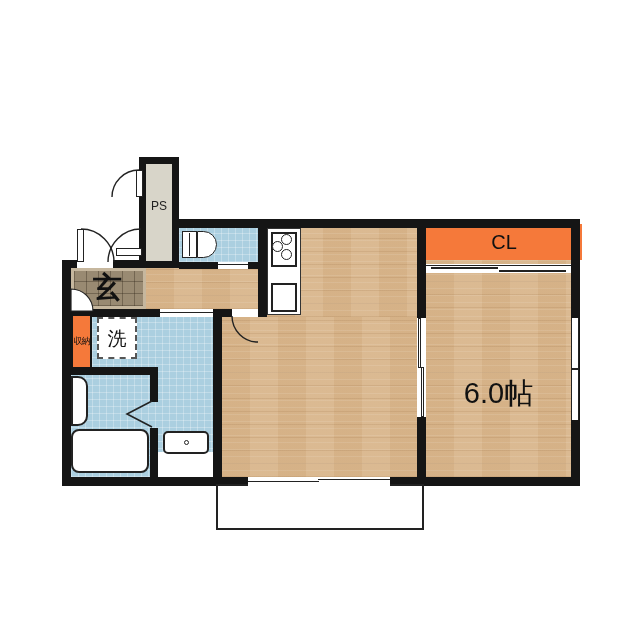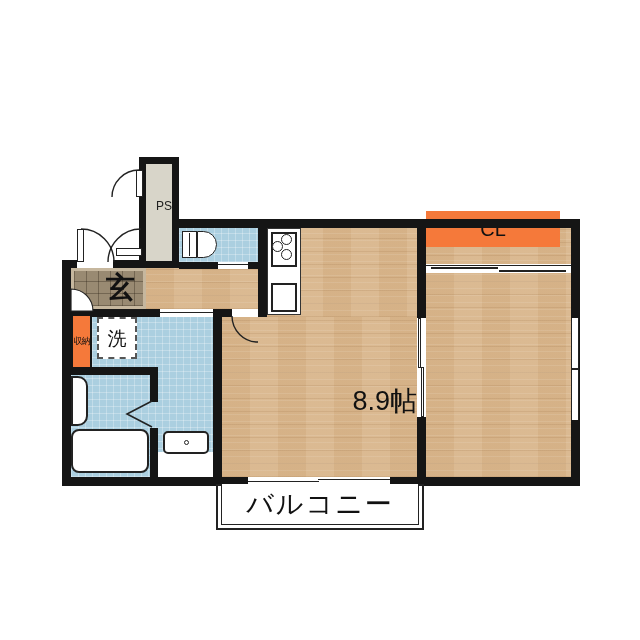--- a/index.html
+++ b/index.html
@@ -4,21 +4,21 @@
 <style>
   html,body{margin:0;padding:0;background:#ffffff;}
   #plan{position:relative;width:640px;height:640px;background:#fff;overflow:hidden;
         font-family:"Liberation Sans","DejaVu Sans",sans-serif;color:#111;}
   .abs{position:absolute;box-sizing:border-box;}
   .floor{z-index:1;}
   .wall{background:#151515;z-index:2;}
   .fix{z-index:3;background:#fff;}
   .gap{z-index:3;background:#fff;}
   .line{background:#222;z-index:4;}
-  .lbl{z-index:6;text-align:right;line-height:1;}
+  .lbl{z-index:6;text-align:center;line-height:1;}
   .wood{background-color:#d9b68c;
     background-image:
       repeating-linear-gradient(0deg, rgba(140,95,50,.14) 0 1px, rgba(255,255,255,0) 1px 13px),
       repeating-linear-gradient(0deg, rgba(255,255,255,.10) 6px 7px, rgba(255,255,255,0) 7px 13px),
       repeating-linear-gradient(90deg, rgba(160,110,60,.06) 0 28px, rgba(255,255,255,.05) 28px 56px);}
   .blue{background-color:#abcfe0;
     background-image:
       repeating-linear-gradient(0deg, rgba(255,255,255,.28) 0 1px, rgba(255,255,255,0) 1px 7px),
       repeating-linear-gradient(90deg, rgba(255,255,255,.28) 0 1px, rgba(255,255,255,0) 1px 7px);}
   .orange{background-color:#f5793a;}
@@ -37,21 +37,21 @@
 
   <div class="abs floor tile" style="left:71px;top:268px;width:75px;height:41px;"></div>
   <div class="abs floor wood" style="left:146px;top:268px;width:112px;height:41px;"></div>
   <div class="abs floor blue" style="left:179px;top:228px;width:79px;height:34px;"></div>
   <div class="abs floor wood" style="left:267px;top:228px;width:150px;height:89px;"></div>
   <div class="abs floor wood" style="left:222px;top:317px;width:195px;height:160px;"></div>
   <div class="abs floor wood" style="left:426px;top:228px;width:145px;height:249px;"></div>
   <div class="abs floor blue" style="left:92px;top:316px;width:121px;height:161px;"></div>
   <div class="abs floor blue" style="left:71px;top:375px;width:79px;height:102px;"></div>
 
-  <div class="abs floor orange cen" style="left:426px;top:211px;width:134px;height:36px;">
+  <div class="abs floor orange cen" style="left:426px;top:224px;width:156px;height:36px;">
     <span class="lbl" style="font-size:20px;">CL</span>
   </div>
   <div class="abs floor orange cen" style="left:71px;top:314px;width:21px;height:55px;border:2px solid #151515;z-index:3;">
     <span class="lbl" style="font-size:9px;letter-spacing:-1px;">収納</span>
   </div>
 
   <div class="abs wall" style="left:170px;top:219px;width:410px;height:9px;"></div>
   <div class="abs wall" style="left:571px;top:219px;width:9px;height:267px;"></div>
   <div class="abs wall" style="left:62px;top:477px;width:518px;height:9px;"></div>
   <div class="abs wall" style="left:62px;top:260px;width:9px;height:217px;"></div>
@@ -112,36 +112,33 @@
 
   <div class="abs gap" style="left:248px;top:477px;width:142px;height:9px;"></div>
   <div class="abs line" style="left:248px;top:481px;width:71px;height:1.2px;"></div>
   <div class="abs line" style="left:318px;top:479px;width:72px;height:1.2px;"></div>
 
   <div class="abs fix" style="left:136px;top:170px;width:7px;height:27px;border:1.2px solid #222;"></div>
   <div class="abs fix" style="left:77px;top:229px;width:7px;height:33px;border:1.2px solid #222;"></div>
   <div class="abs fix" style="left:116px;top:248px;width:26px;height:8px;border:1.2px solid #222;"></div>
 
   <div class="abs" style="left:216px;top:484px;width:208px;height:46px;border:2px solid #222;background:#fff;z-index:2;"></div>
-  <div class="abs cen" style="left:221px;top:484px;width:198px;height:41px;border:1px solid #222;border-top:none;background:#fff;z-index:3;">
-    <span class="lbl" style="font-size:27px;letter-spacing:2px;">バルコニー</span>
-  </div>
 
   <svg class="overlay" width="640" height="640" viewBox="0 0 640 640">
     <path d="M112,197 A27,27 0 0 1 139,170" fill="none" stroke="#222" stroke-width="1.4"></path>
     <path d="M81,229 A33,33 0 0 1 114,262" fill="none" stroke="#222" stroke-width="1.4"></path>
     <path d="M141,229 A33,33 0 0 0 108,262" fill="none" stroke="#222" stroke-width="1.4"></path>
     <path d="M71,289 A22,22 0 0 1 93,311 L71,311 Z" fill="#ffffff" stroke="#222" stroke-width="1.2"></path>
     <path d="M232,316 A26,26 0 0 0 258,342" fill="none" stroke="#222" stroke-width="1.4"></path>
     <path d="M152,401 L127,414 L152,427" fill="none" stroke="#222" stroke-width="1.6"></path>
   </svg>
 
   <div class="abs lbl" style="left:146px;top:200px;width:26px;font-size:12px;color:#222;">
     <span>PS</span>
   </div>
-  <div class="abs lbl" style="left:222px;top:388px;width:195px;font-size:27px;">
-    <span>8.9帖</span>
+  <div class="abs lbl" style="left:426px;top:379px;width:145px;font-size:29px;">
+    <span>6.0帖</span>
   </div>
   <div class="abs lbl" style="left:80px;top:273px;width:55px;font-size:29px;font-weight:600;">
     <span>玄</span>
   </div>
 
 </div>
 
 </body></html>

